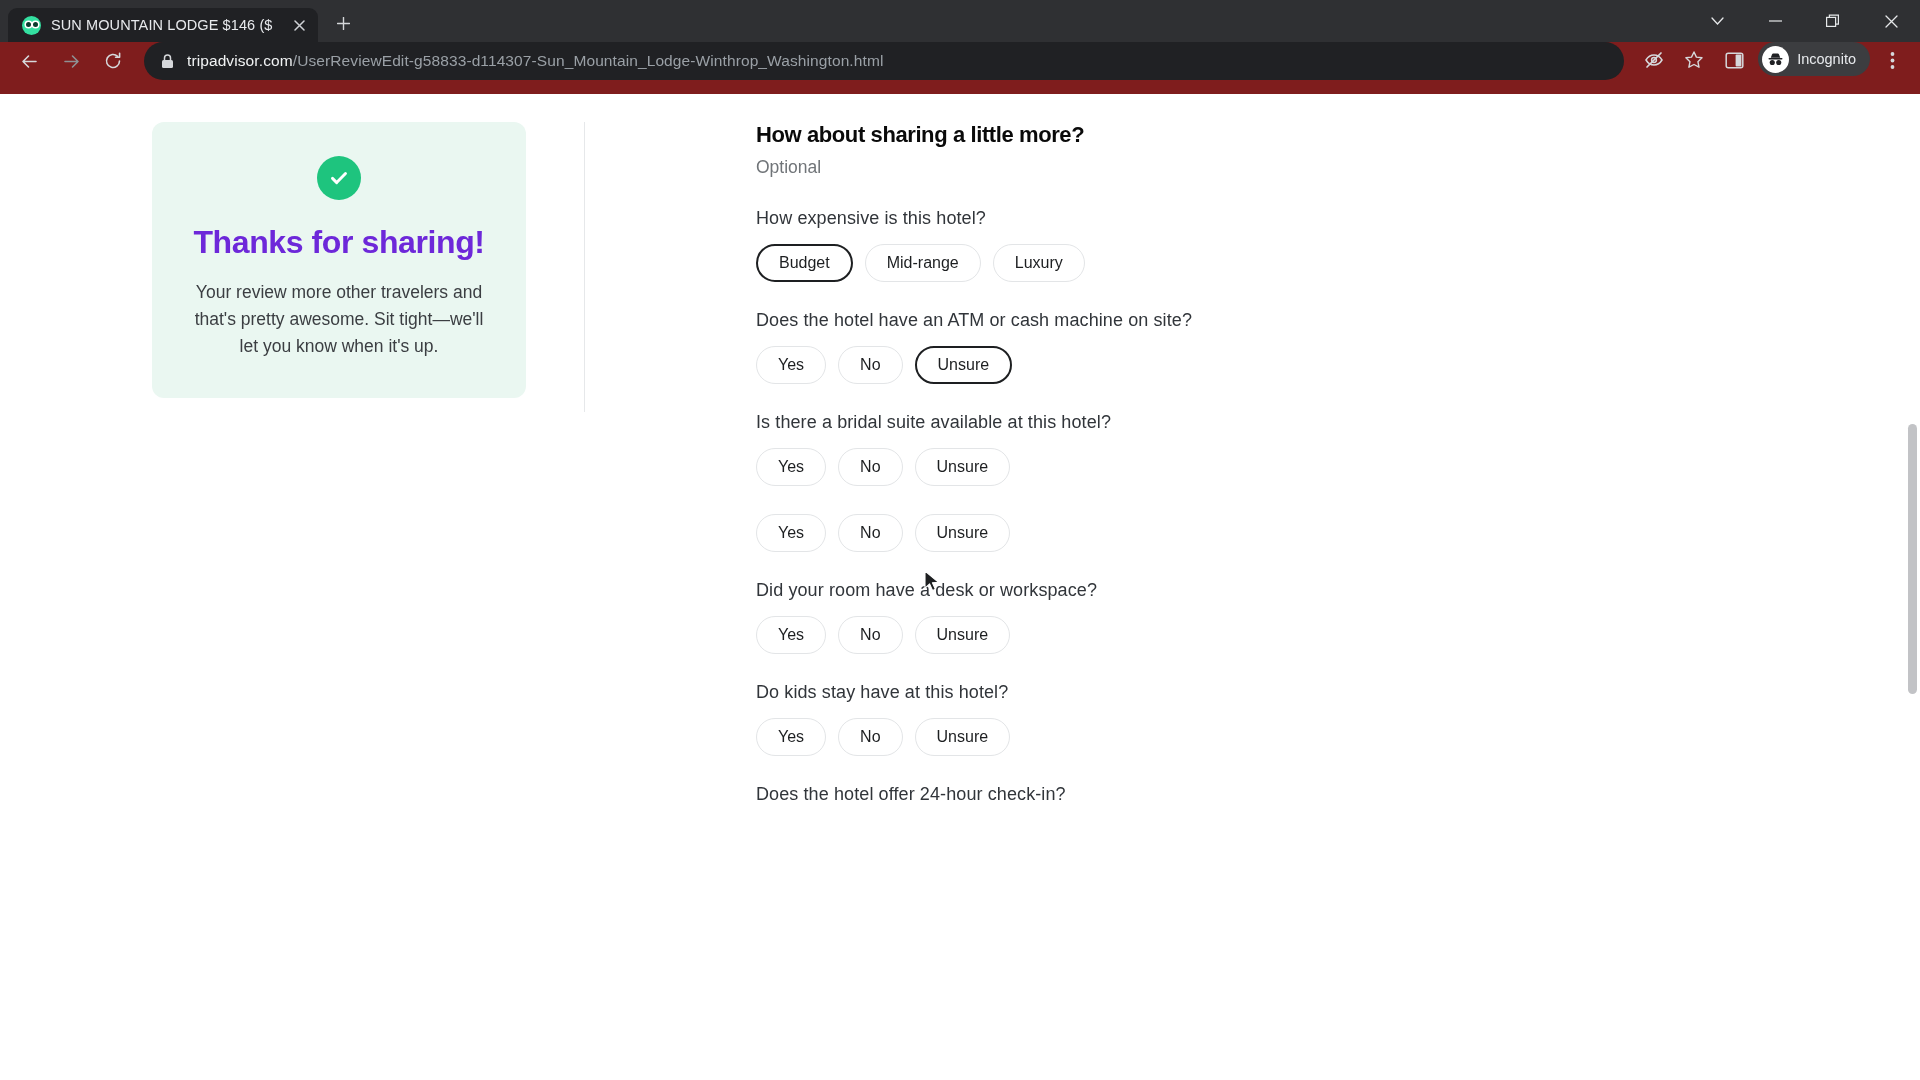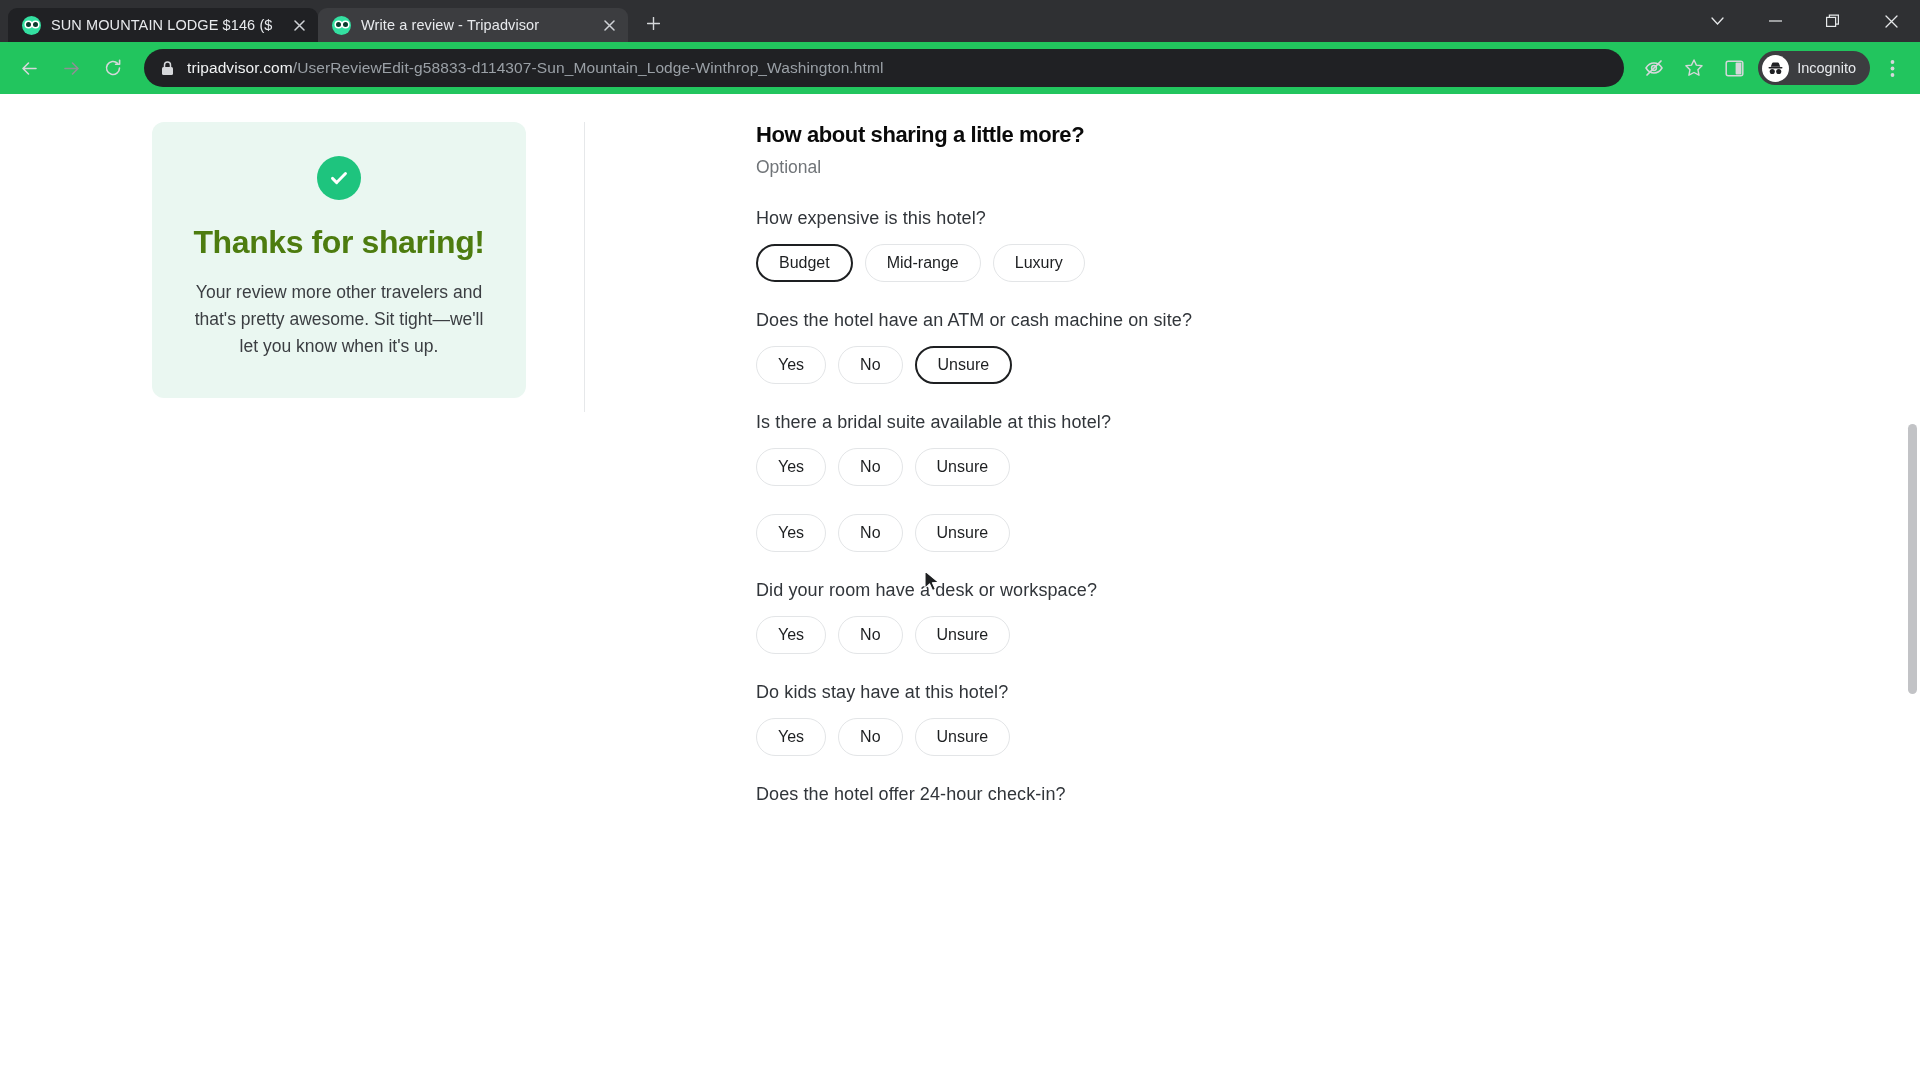--- a/index.html
+++ b/index.html
@@ -58,22 +58,22 @@
     position: absolute; right: 0; top: 0; height: 42px;
     display: flex; align-items: center;
   }
   .win-btn {
     width: 58px; height: 42px;
     display: flex; align-items: center; justify-content: center;
     color: #e6e8ea;
   }
 
   .toolbar {
-    height: 52px; background: #22c55e;
-    display: flex; align-items: center; gap: 4px;
+    height: 52px; background: #7f1d1d;
+    display: flex; gap: 4px;
     padding: 0 10px; flex: 0 0 52px;
   }
   .nav-btn {
     width: 38px; height: 38px; border-radius: 50%;
     display: flex; align-items: center; justify-content: center;
     color: #d6d8db;
   }
   .nav-btn.disabled { color: #8e9194; }
   .omnibox {
     flex: 1 1 auto; height: 38px; margin: 0 8px;
@@ -117,21 +117,21 @@
   .thanks-card {
     width: 374px; background: #eaf7f1; border-radius: 12px;
     padding: 34px 40px 38px; text-align: center;
   }
   .check-circle {
     width: 44px; height: 44px; border-radius: 50%;
     background: #1ec47e; margin: 0 auto 24px;
     display: flex; align-items: center; justify-content: center;
   }
   .thanks-title {
-    font-size: 32px; font-weight: 700; color: #4d7c0f;
+    font-size: 32px; font-weight: 700; color: #6d28d9;
     letter-spacing: -.4px; margin-bottom: 18px;
   }
   .thanks-body {
     font-size: 17.5px; line-height: 1.55; color: #3b3e42;
   }
   .vdivider {
     position: absolute; left: 584px; top: 0; width: 1px; height: 290px;
     background: #e6e8ea;
   }
 
@@ -180,29 +180,20 @@
     <div class="tab inactive">
       <span class="tab-favicon"></span>
       <span class="tab-title">SUN MOUNTAIN LODGE $146 ($</span>
       <span class="tab-close">
         <svg width="11" height="11" viewBox="0 0 11 11">
             <path d="M1 1L10 10M10 1L1 10" stroke="currentColor" stroke-width="1.5" stroke-linecap="round"></path>
           </svg>
       </span>
     </div>
 
-    <div class="tab active">
-      <span class="tab-favicon"></span>
-      <span class="tab-title">Write a review - Tripadvisor</span>
-      <span class="tab-close">
-        <svg width="11" height="11" viewBox="0 0 11 11">
-            <path d="M1 1L10 10M10 1L1 10" stroke="currentColor" stroke-width="1.5" stroke-linecap="round"></path>
-          </svg>
-      </span>
-    </div>
 
     <div class="tab-new">
       <svg width="13" height="13" viewBox="0 0 13 13">
           <path d="M6.5 0.5V12.5M0.5 6.5H12.5" stroke="currentColor" stroke-width="1.4" stroke-linecap="round"></path>
         </svg>
     </div>
 
     <div class="win-controls">
       <div class="win-btn">
         <svg width="13" height="9" viewBox="0 0 13 9">

